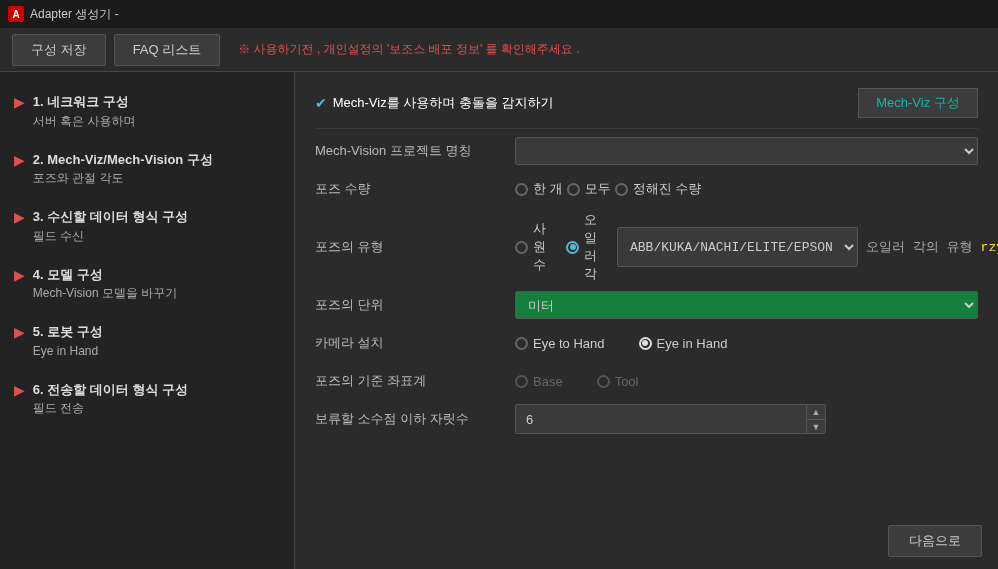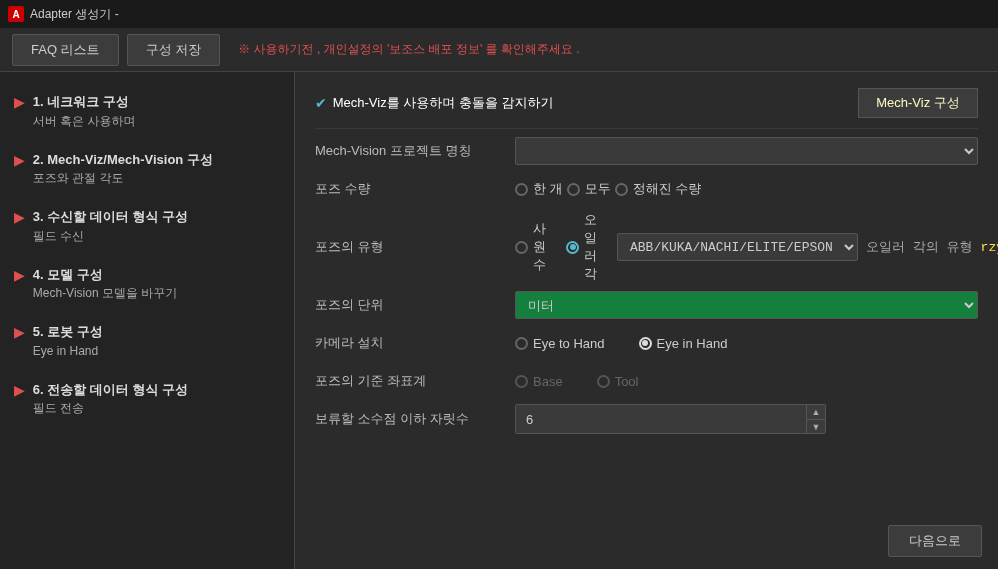--- a/index.html
+++ b/index.html
@@ -140,21 +140,21 @@
     }
     .check-mark {
       color: #5bc; font-size: 14px;
     }
     .check-label { color: #ffffff; font-size: 13px; }
 
     
     .config-btn {
       background: #3c3c3c;
       border: 1px solid #555;
-      color: #fef9c3;
+      color: #14b8a6;
       padding: 5px 17px;
       cursor: pointer;
       font-family: inherit;
       font-size: 13px;
       border-radius: 0;
       min-width: 120px;
     }
 
     
     .radio-group {
@@ -272,21 +272,21 @@
       flex: 1;
     }
     .euler-select {
       background: #3a3a3a;
       border: 1px solid #555;
       color: #ccc;
       padding: 4px 8px;
       font-family: inherit;
       font-size: 13px;
       border-radius: 2px;
-      height: 28px;
+      height: 40px;
       flex: 1;
     }
     .euler-type-label {
       color: #aaa;
       font-size: 13px;
       white-space: nowrap;
     }
     .euler-type-val {
       color: #fde047;
       font-size: 13px;
@@ -321,22 +321,22 @@
 <body>
 
 <div class="title-bar">
   <div class="title-bar-icon">
     <span>A</span>
   </div>
   <span class="title-bar-text">Adapter 생성기 -</span>
 </div>
 
 <div class="toolbar">
+  <button class="toolbar-btn">구성 저장</button>
   <button class="toolbar-btn">FAQ 리스트</button>
-  <button class="toolbar-btn">구성 저장</button>
   <span class="toolbar-notice">※ 사용하기전 , 개인설정의 '보조스 배포 정보' 를 확인해주세요 .</span>
 </div>
 
 <div class="main-layout">
 
   <div class="sidebar">
 
     <div class="sidebar-item">
       <span class="sidebar-arrow">▶</span>
       <div class="sidebar-text">

